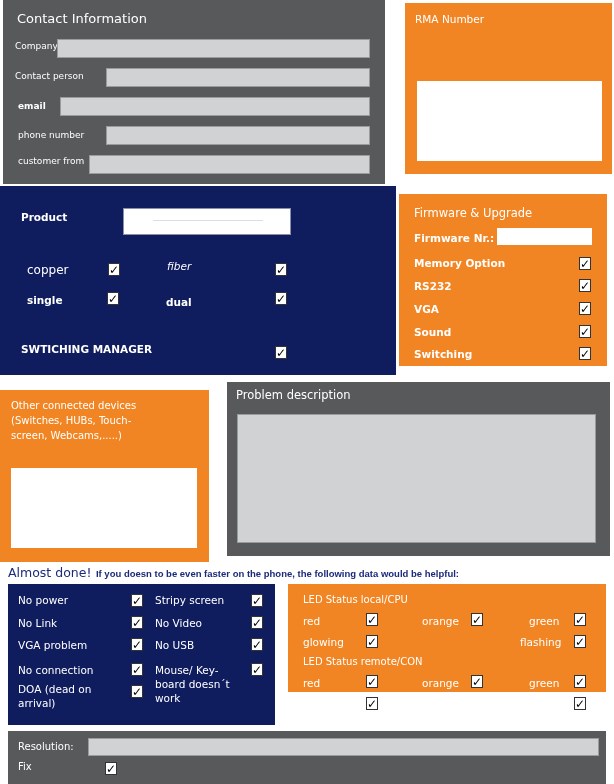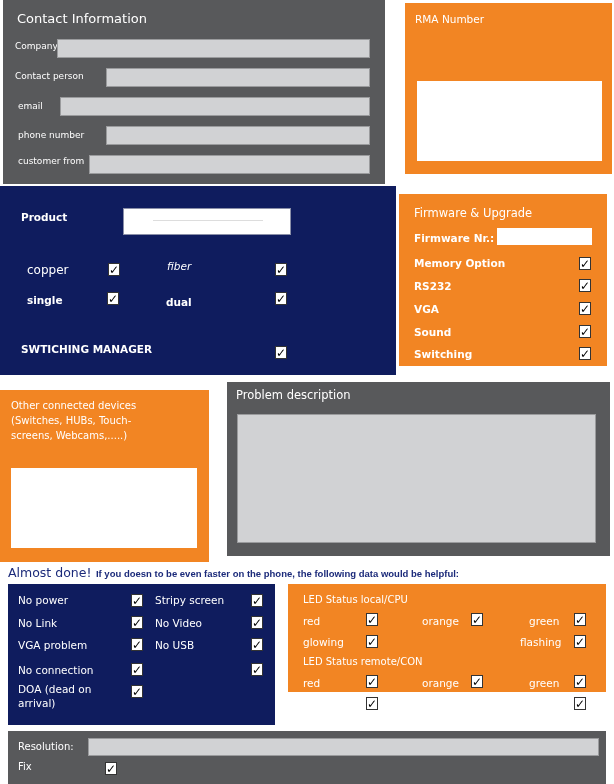--- a/index.html
+++ b/index.html
@@ -18,21 +18,21 @@
 </style>
 </head>
 <body>
 
 <div class="panel gray" style="left:3px;top:0;width:382px;height:184px;">
   <div class="title" style="left:14px;top:11px;font-size:13px;">Contact Information</div>
   <div class="lbl" style="left:12px;top:41px;">Company</div>
   <div class="field" style="left:54px;top:39px;width:313px;height:19px;"></div>
   <div class="lbl" style="left:12px;top:71px;">Contact person</div>
   <div class="field" style="left:103px;top:68px;width:264px;height:19px;"></div>
-  <div class="lbl" style="left:15px;top:101px;">email</div>
+  <div class="lbl" style="left:15px;top:101px;font-weight:bold;">email</div>
   <div class="field" style="left:57px;top:97px;width:310px;height:19px;"></div>
   <div class="lbl" style="left:15px;top:130px;">phone  number</div>
   <div class="field" style="left:103px;top:126px;width:264px;height:19px;"></div>
   <div class="lbl" style="left:15px;top:156px;">customer from</div>
   <div class="field" style="left:86px;top:155px;width:281px;height:19px;"></div>
 </div>
 
 <div class="panel orange" style="left:405px;top:3px;width:207px;height:171px;">
   <div class="title" style="left:10px;top:10px;font-size:10.5px;">RMA Number</div>
   <div class="wfield" style="left:12px;top:78px;width:185px;height:80px;"></div>
@@ -67,21 +67,21 @@
   <div class="cb" style="left:180px;top:108px;">✓</div>
   <div class="blbl" style="left:15px;top:132px;">Sound</div>
   <div class="cb" style="left:180px;top:131px;">✓</div>
   <div class="blbl" style="left:15px;top:154px;">Switching</div>
   <div class="cb" style="left:180px;top:153px;">✓</div>
 </div>
 
 <div class="panel orange" style="left:0;top:390px;width:209px;height:172px;">
   <div class="wlbl" style="left:11px;top:10px;font-size:10px;">Other connected devices</div>
   <div class="wlbl" style="left:11px;top:25px;font-size:10px;">(Switches, HUBs, Touch-</div>
-  <div class="wlbl" style="left:11px;top:40px;font-size:10px;">screens, Webcams,.....)</div>
+  <div class="wlbl" style="left:11px;top:40px;font-size:10px;">screen, Webcams,.....)</div>
   <div class="wfield" style="left:11px;top:78px;width:186px;height:80px;"></div>
 </div>
 
 <div class="panel gray" style="left:227px;top:382px;width:383px;height:174px;">
   <div class="title" style="left:9px;top:6px;font-size:11.5px;">Problem description</div>
   <div class="field" style="left:10px;top:32px;width:359px;height:129px;"></div>
 </div>
 
 <div style="position:absolute;left:8px;top:563px;white-space:nowrap;color:#1b2a7a;">
   <span style="font-size:12.5px;font-family:'DejaVu Sans', sans-serif;">Almost done!</span>
@@ -99,20 +99,21 @@
   <div class="cb" style="left:123px;top:79px;">✓</div>
   <div class="wlbl" style="left:10px;top:98px;width:82px;white-space:normal;line-height:14px;">DOA (dead on arrival)</div>
   <div class="cb" style="left:123px;top:101px;">✓</div>
 
   <div class="wlbl" style="left:147px;top:10px;">Stripy screen</div>
   <div class="cb" style="left:243px;top:10px;">✓</div>
   <div class="wlbl" style="left:147px;top:33px;">No Video</div>
   <div class="cb" style="left:243px;top:32px;">✓</div>
   <div class="wlbl" style="left:147px;top:55px;">No USB</div>
   <div class="cb" style="left:243px;top:54px;">✓</div>
+  <div class="wlbl" style="left:147px;top:79px;width:82px;white-space:normal;line-height:14px;">Mouse/ Key-board doesn´t work</div>
   <div class="cb" style="left:243px;top:79px;">✓</div>
 </div>
 
 <div class="panel orange" style="left:288px;top:584px;width:318px;height:108px;">
   <div class="wlbl" style="left:15px;top:10px;font-size:10px;">LED Status local/CPU</div>
   <div class="wlbl" style="left:15px;top:31px;">red</div>
   <div class="cb" style="left:78px;top:29px;">✓</div>
   <div class="wlbl" style="left:134px;top:31px;">orange</div>
   <div class="cb" style="left:183px;top:29px;">✓</div>
   <div class="wlbl" style="left:241px;top:31px;">green</div>

